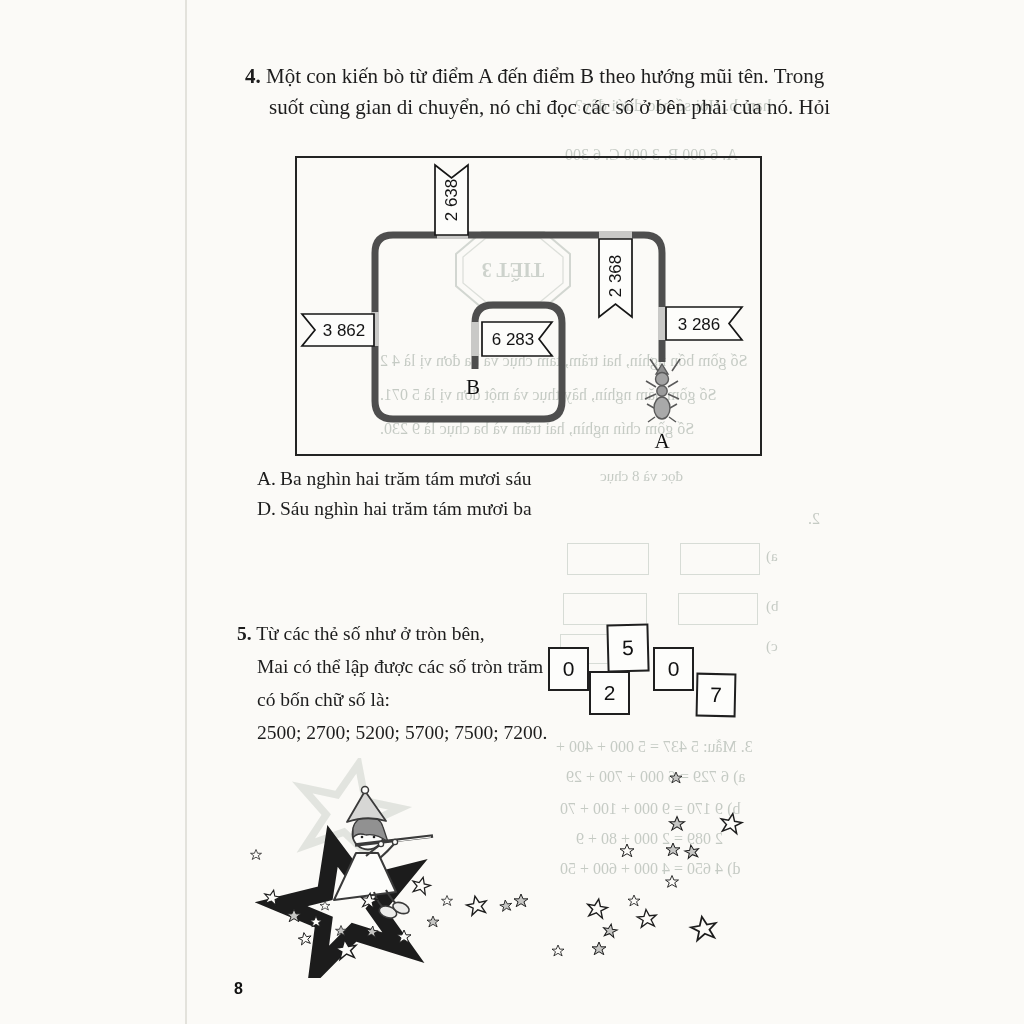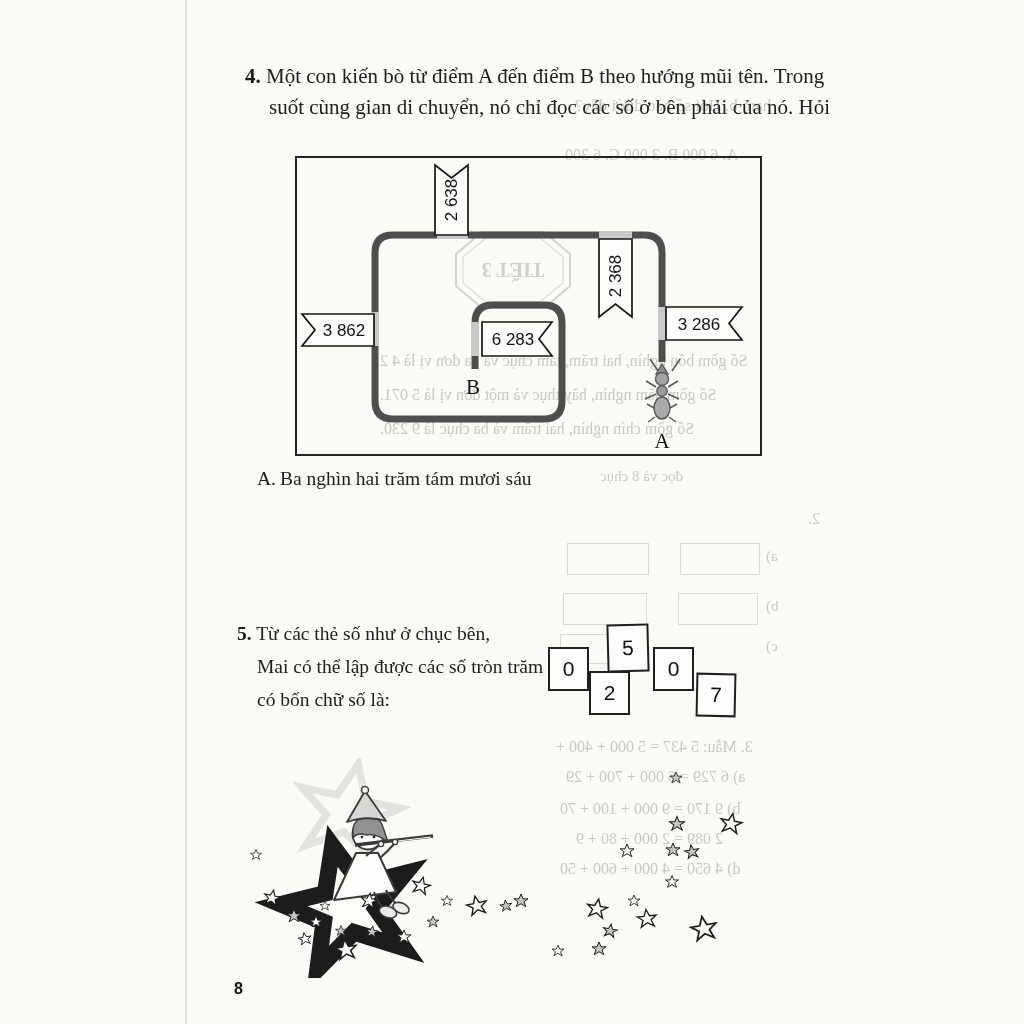--- a/index.html
+++ b/index.html
@@ -131,27 +131,29 @@
                  M357 250 L350 246 M373 250 L380 246 M358 259 L351 264 M372 259 L379 264" stroke-width="1.5" fill="none"></path>
       </g>
 
       <text class="ptlabel" x="176" y="236" text-anchor="middle">B</text>
       <text class="ptlabel" x="365" y="290" text-anchor="middle">A</text>
     </svg>
   </div>
 
   <div class="opts">
     <div class="opt"><span class="olet">A.</span><span>Ba nghìn hai trăm tám mươi sáu</span></div>
+    <div class="opt"><span class="olet">D.</span><span>Sáu nghìn hai trăm tám mươi ba</span></div>
   </div>
 
   <div class="p5">
     <div><span class="bnum">5.</span>
-      <span>Từ các thẻ số như ở chục bên,</span></div>
+      <span>Từ các thẻ số như ở tròn bên,</span></div>
     <div class="ind">Mai có thể lập được các số tròn trăm</div>
     <div class="ind">có bốn chữ số là:</div>
+    <div class="ind">2500; 2700; 5200; 5700; 7500; 7200.</div>
   </div>
 
   <div class="card" style="left:548px;top:647px;width:37px;height:40px;">0</div>
   <div class="card" style="left:607px;top:624px;width:38px;height:44px;transform:rotate(-1.5deg);">5</div>
   <div class="card" style="left:589px;top:671px;width:37px;height:40px;">2</div>
   <div class="card" style="left:653px;top:647px;width:37px;height:40px;">0</div>
   <div class="card" style="left:696px;top:673px;width:36px;height:40px;transform:rotate(1.2deg);">7</div>
 
   <div class="illus">
     <svg width="600" height="220" viewBox="0 0 600 220">

